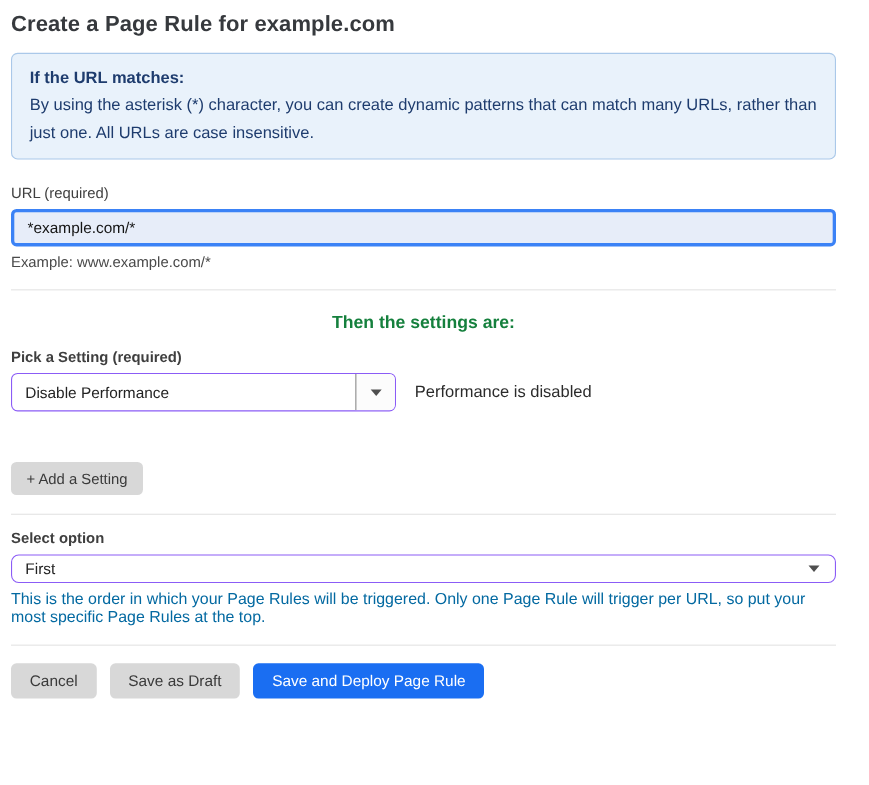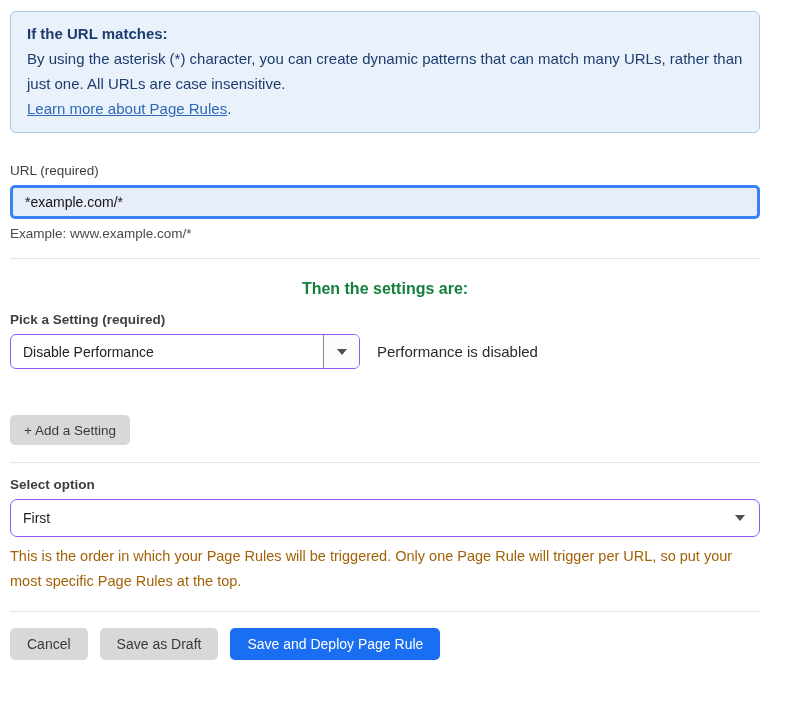--- a/index.html
+++ b/index.html
@@ -19,21 +19,21 @@
   }
 
   .info-box {
     background: #e9f2fb;
     border: 1px solid #aac8e9;
     border-radius: 6px;
     padding: 9px 16px 11px 16px;
     color: #1e3c6e;
     font-size: 15px;
     line-height: 25px;
-    margin-bottom: 30px;
+    margin-bottom: 23px;
   }
   .info-box .info-heading { font-weight: bold; display: block; }
   .info-box .info-body { display: block; }
   .info-link { color: #2e68b5; text-decoration: underline; cursor: pointer; }
   .info-suffix { color: #1e3c6e; }
 
   .field-label {
     font-size: 13.5px; color: #3f3f3f;
     margin: 0 0 7px 0;
   }
@@ -94,42 +94,42 @@
     font-family: "Liberation Sans", sans-serif;
     font-size: 14px;
     border: none; border-radius: 5px;
     cursor: pointer;
     display: inline-flex; align-items: center; justify-content: center;
   }
   .btn-gray { background: #d8d8d8; color: #3a3a3a; }
   .btn-blue { background: #1a6ef2; color: #ffffff; }
   .add-btn { height: 30px; padding: 0 14px; margin-top: 46px; font-size: 13.5px; }
 
-  .order-select { width: 100%; height: 38px; border-radius: 7px; margin-top: 5px; }
+  .order-select { width: 100%; height: 26px; border-radius: 7px; margin-top: 5px; }
   .order-caret { margin-right: 14px; }
 
   .help-text {
-    font-size: 14.5px; color: #a16207;
-    line-height: 25px;
+    font-size: 14.5px; color: #0369a1;
+    line-height: 16px;
     margin: 7px 0 0 0;
   }
 
   .footer-row { display: flex; align-items: center; gap: 12px; margin-top: 16px; }
   .footer-row .btn { height: 32px; padding: 0 17px; }
 </style>
 </head>
 <body>
 
 <div class="container">
 
+  <h1 class="page-title">Create a Page Rule for example.com</h1>
 
   <div class="info-box">
     <span class="info-heading">If the URL matches:</span>
     <span class="info-body">By using the asterisk (*) character, you can create dynamic patterns that can match many URLs, rather than just one. All URLs are case insensitive.</span>
-    <span><a class="info-link">Learn more about Page Rules</a><span class="info-suffix">.</span></span>
   </div>
 
   <div class="field-label">URL (required)</div>
   <input type="text" class="url-input" value="*example.com/*" style="">
   <div class="hint">Example: www.example.com/*</div>
 
   <hr class="divider">
 
   <h2 class="section-heading">Then the settings are:</h2>
 

